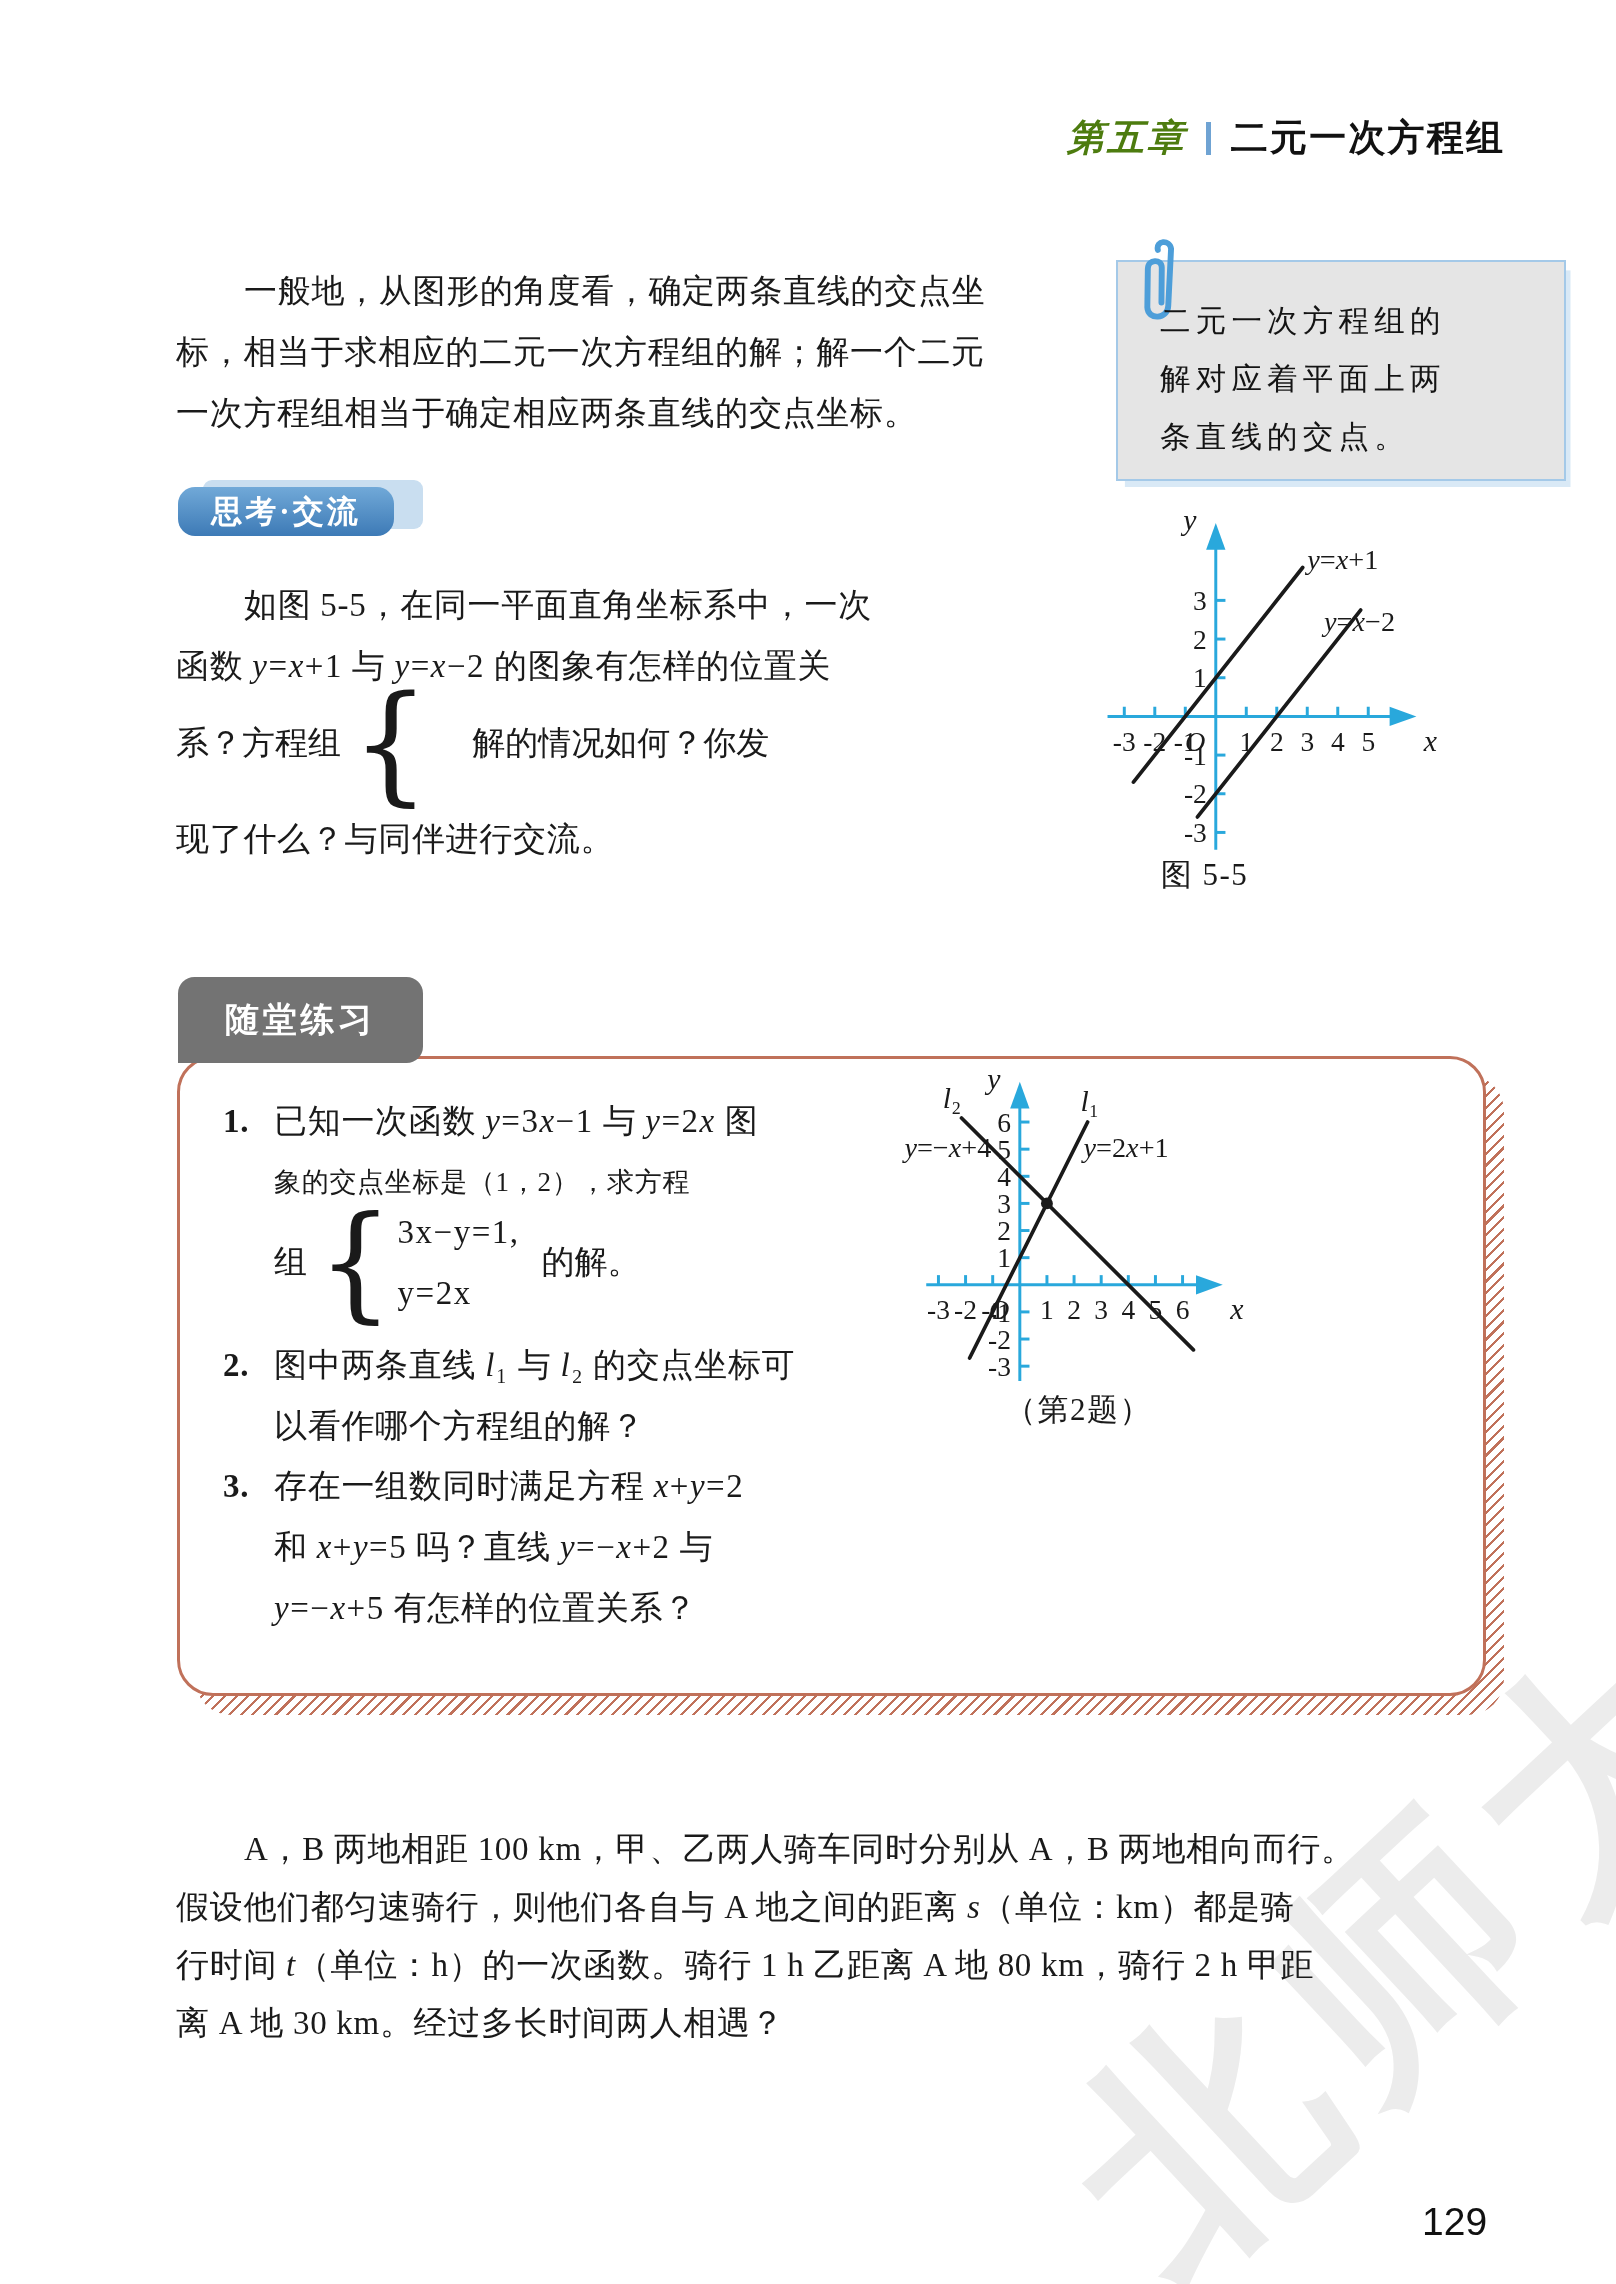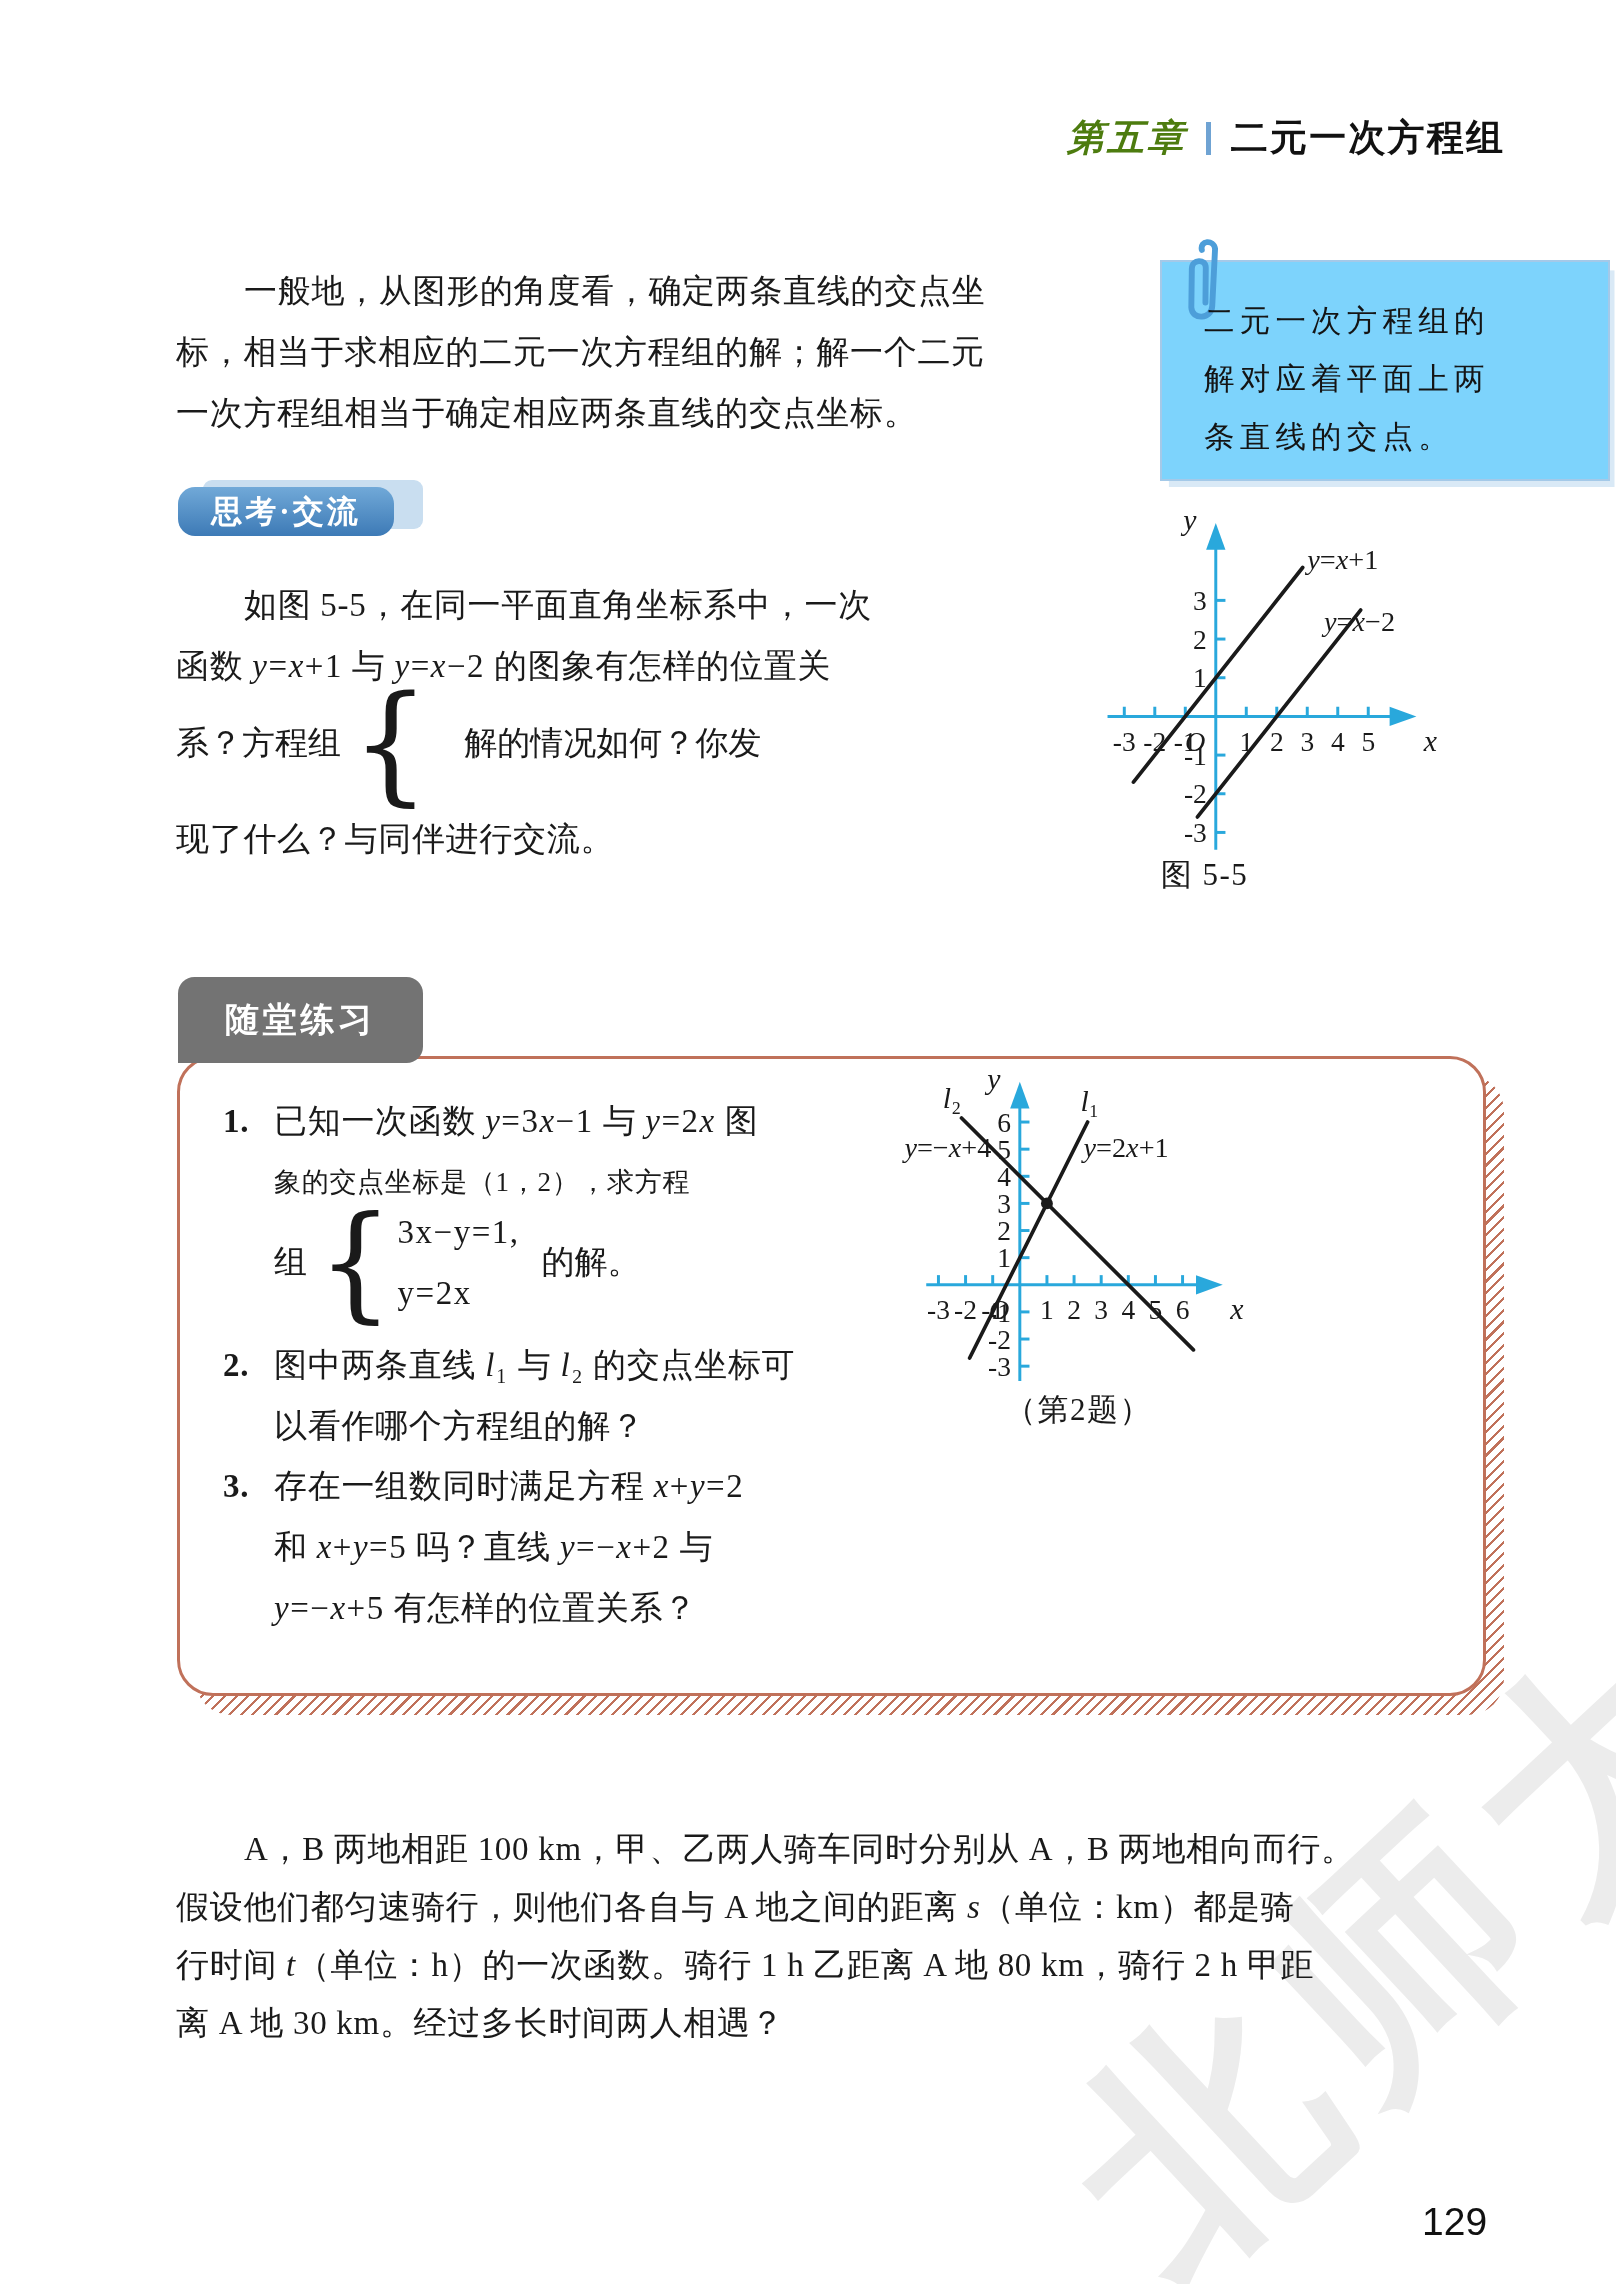--- a/index.html
+++ b/index.html
@@ -16,21 +16,21 @@
        font-family:"Liberation Sans","DejaVu Sans",sans-serif;font-weight:bold;font-size:37px;}
   .hdr .chap{color:#4d7c0f;letter-spacing:3px;font-style:italic;}
   .hdr .bar{width:5.2px;height:33px;background:#6fa3d3;margin:0 19.3px;}
   .hdr .ttl{color:#111;letter-spacing:2.2px;}
   
   .bline{position:absolute;font-size:33px;line-height:46px;white-space:nowrap;letter-spacing:0.7px;}
   .indent{padding-left:68px;}
   .math i{font-style:italic;}
   .math{letter-spacing:1.5px;}
   
-  .note{position:absolute;left:1160px;top:260px;width:446px;height:217px;background:#7dd3fc;
+  .note{position:absolute;left:1116px;top:260px;width:446px;height:217px;background:#e5e5e5;
         border:2.2px solid #a4c9e8;box-shadow:6.7px 8.2px 0 -2.2px #d9e9f6;}
   .note-text{position:absolute;left:42px;top:30px;font-size:30.5px;line-height:58px;color:#141414;letter-spacing:5.2px;}
   .clip{position:absolute;left:10.4px;top:-25px;}
   
   .badge-blue{position:absolute;left:178px;top:487px;width:216px;height:49px;border-radius:17px;
       background:linear-gradient(180deg,#71a9d8,#3d7ab6);display:flex;align-items:center;justify-content:center;
       color:#fff;font-family:Liberation Serif, serif;font-weight:bold;font-size:31px;letter-spacing:3px;}
   .badge-blue .echo{position:absolute;left:25px;top:-7.4px;width:220px;height:49px;border-radius:9px;
       background:#c9def0;z-index:-1;}
   
@@ -89,21 +89,21 @@
     <div class="badge-blue">
       <span class="echo"></span>
       <span>思考·交流</span>
     </div>
 
     <div class="bline indent" style="left:176px;top:582px;">如图 5-5，在同一平面直角坐标系中，一次</div>
     <div class="bline" style="left:176px;top:643px;">函数 <span class="math"><i>y</i>=<i>x</i>+1</span> 与 <span class="math"><i>y</i>=<i>x</i>−2</span> 的图象有怎样的位置关</div>
     <div class="sysrow" style="left:176px;top:684px;height:119px;">
       <span>系？方程组</span>
       <span class="brace" style="font-size:123px;">{</span>
-      <span style="margin-left:30px;">解的情况如何？你发</span>
+      <span style="margin-left:38px;">解的情况如何？你发</span>
     </div>
     <div class="bline" style="left:176px;top:816px;">现了什么？与同伴进行交流。</div>
 
     <svg class="abs" style="left:1026px;top:497px;" width="506" height="357" viewBox="0 0 680 480">
         <line x1="109.45000000000002" y1="295" x2="490.75" y2="295" stroke="#29a8dc" stroke-width="4"></line>
         <line x1="255" y1="474.4" x2="255" y2="68.80000000000001" stroke="#29a8dc" stroke-width="4"></line>
         <polygon points="524.75,295 488.75,282 488.75,308" fill="#29a8dc"></polygon>
         <polygon points="255,34.80000000000001 242,70.80000000000001 268,70.80000000000001" fill="#29a8dc"></polygon>
         <line x1="132" y1="282" x2="132" y2="295" stroke="#29a8dc" stroke-width="4"></line>
         <text x="132" y="341" text-anchor="middle" font-size="37" fill="#1a1a1a"><tspan>-</tspan><tspan>3</tspan></text>

